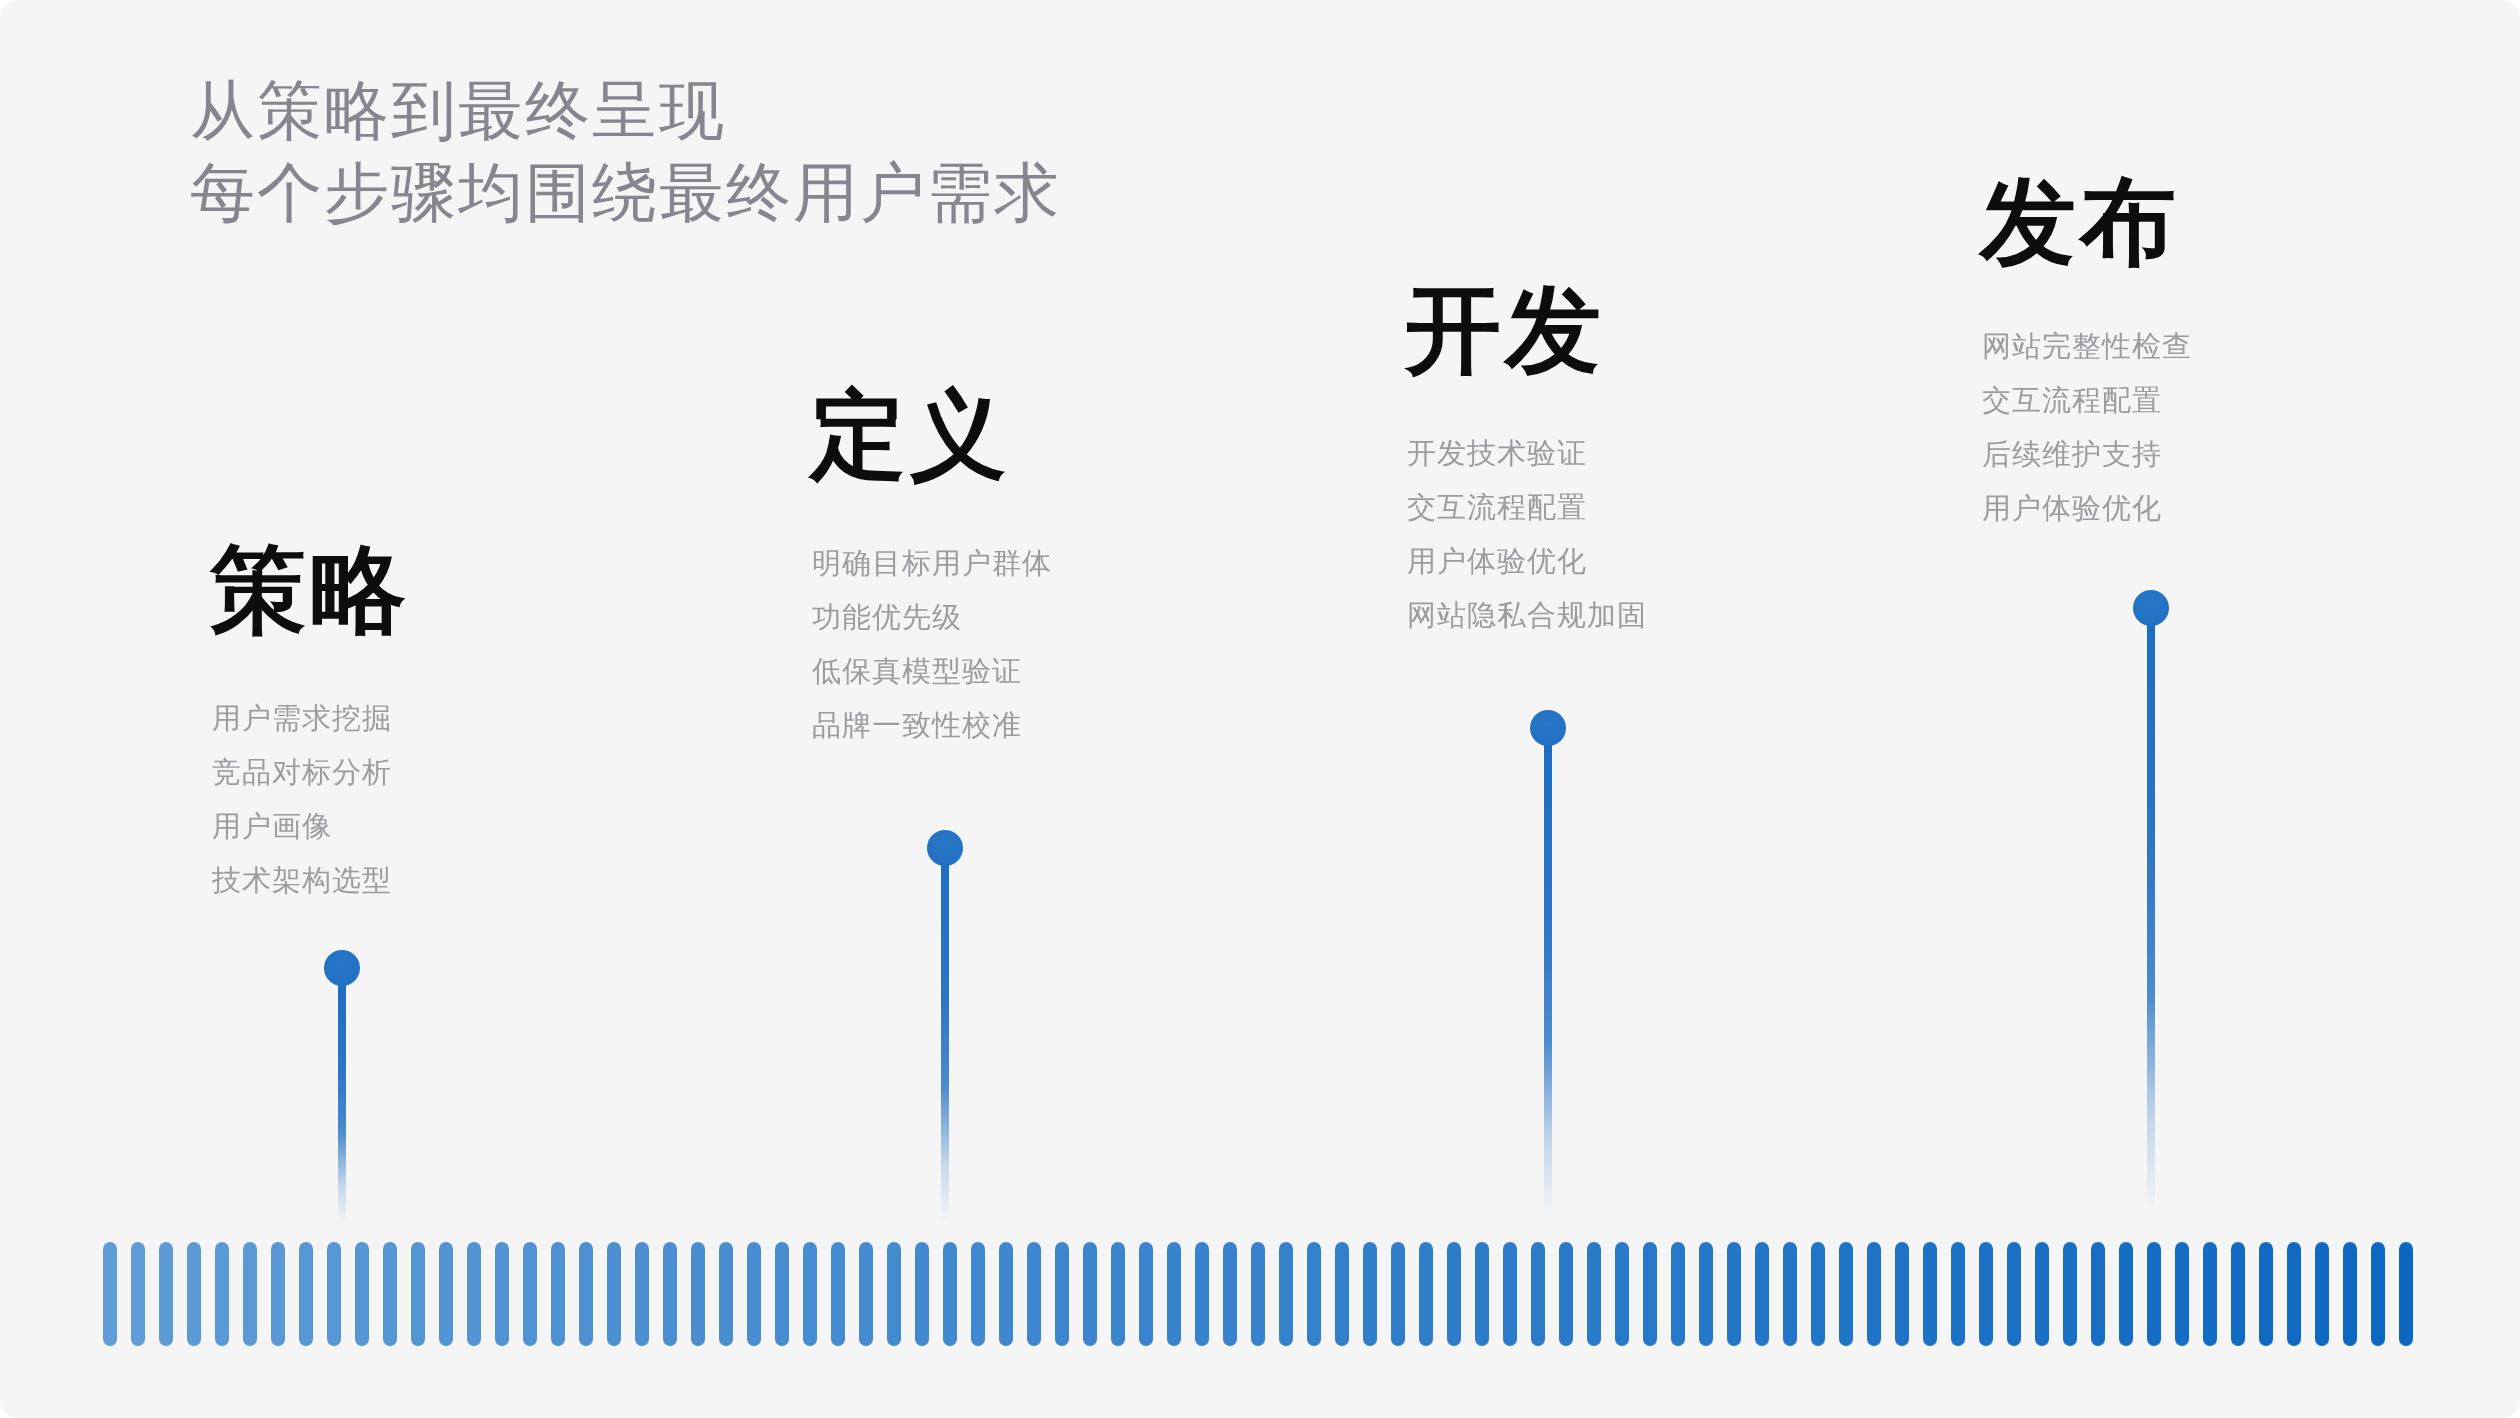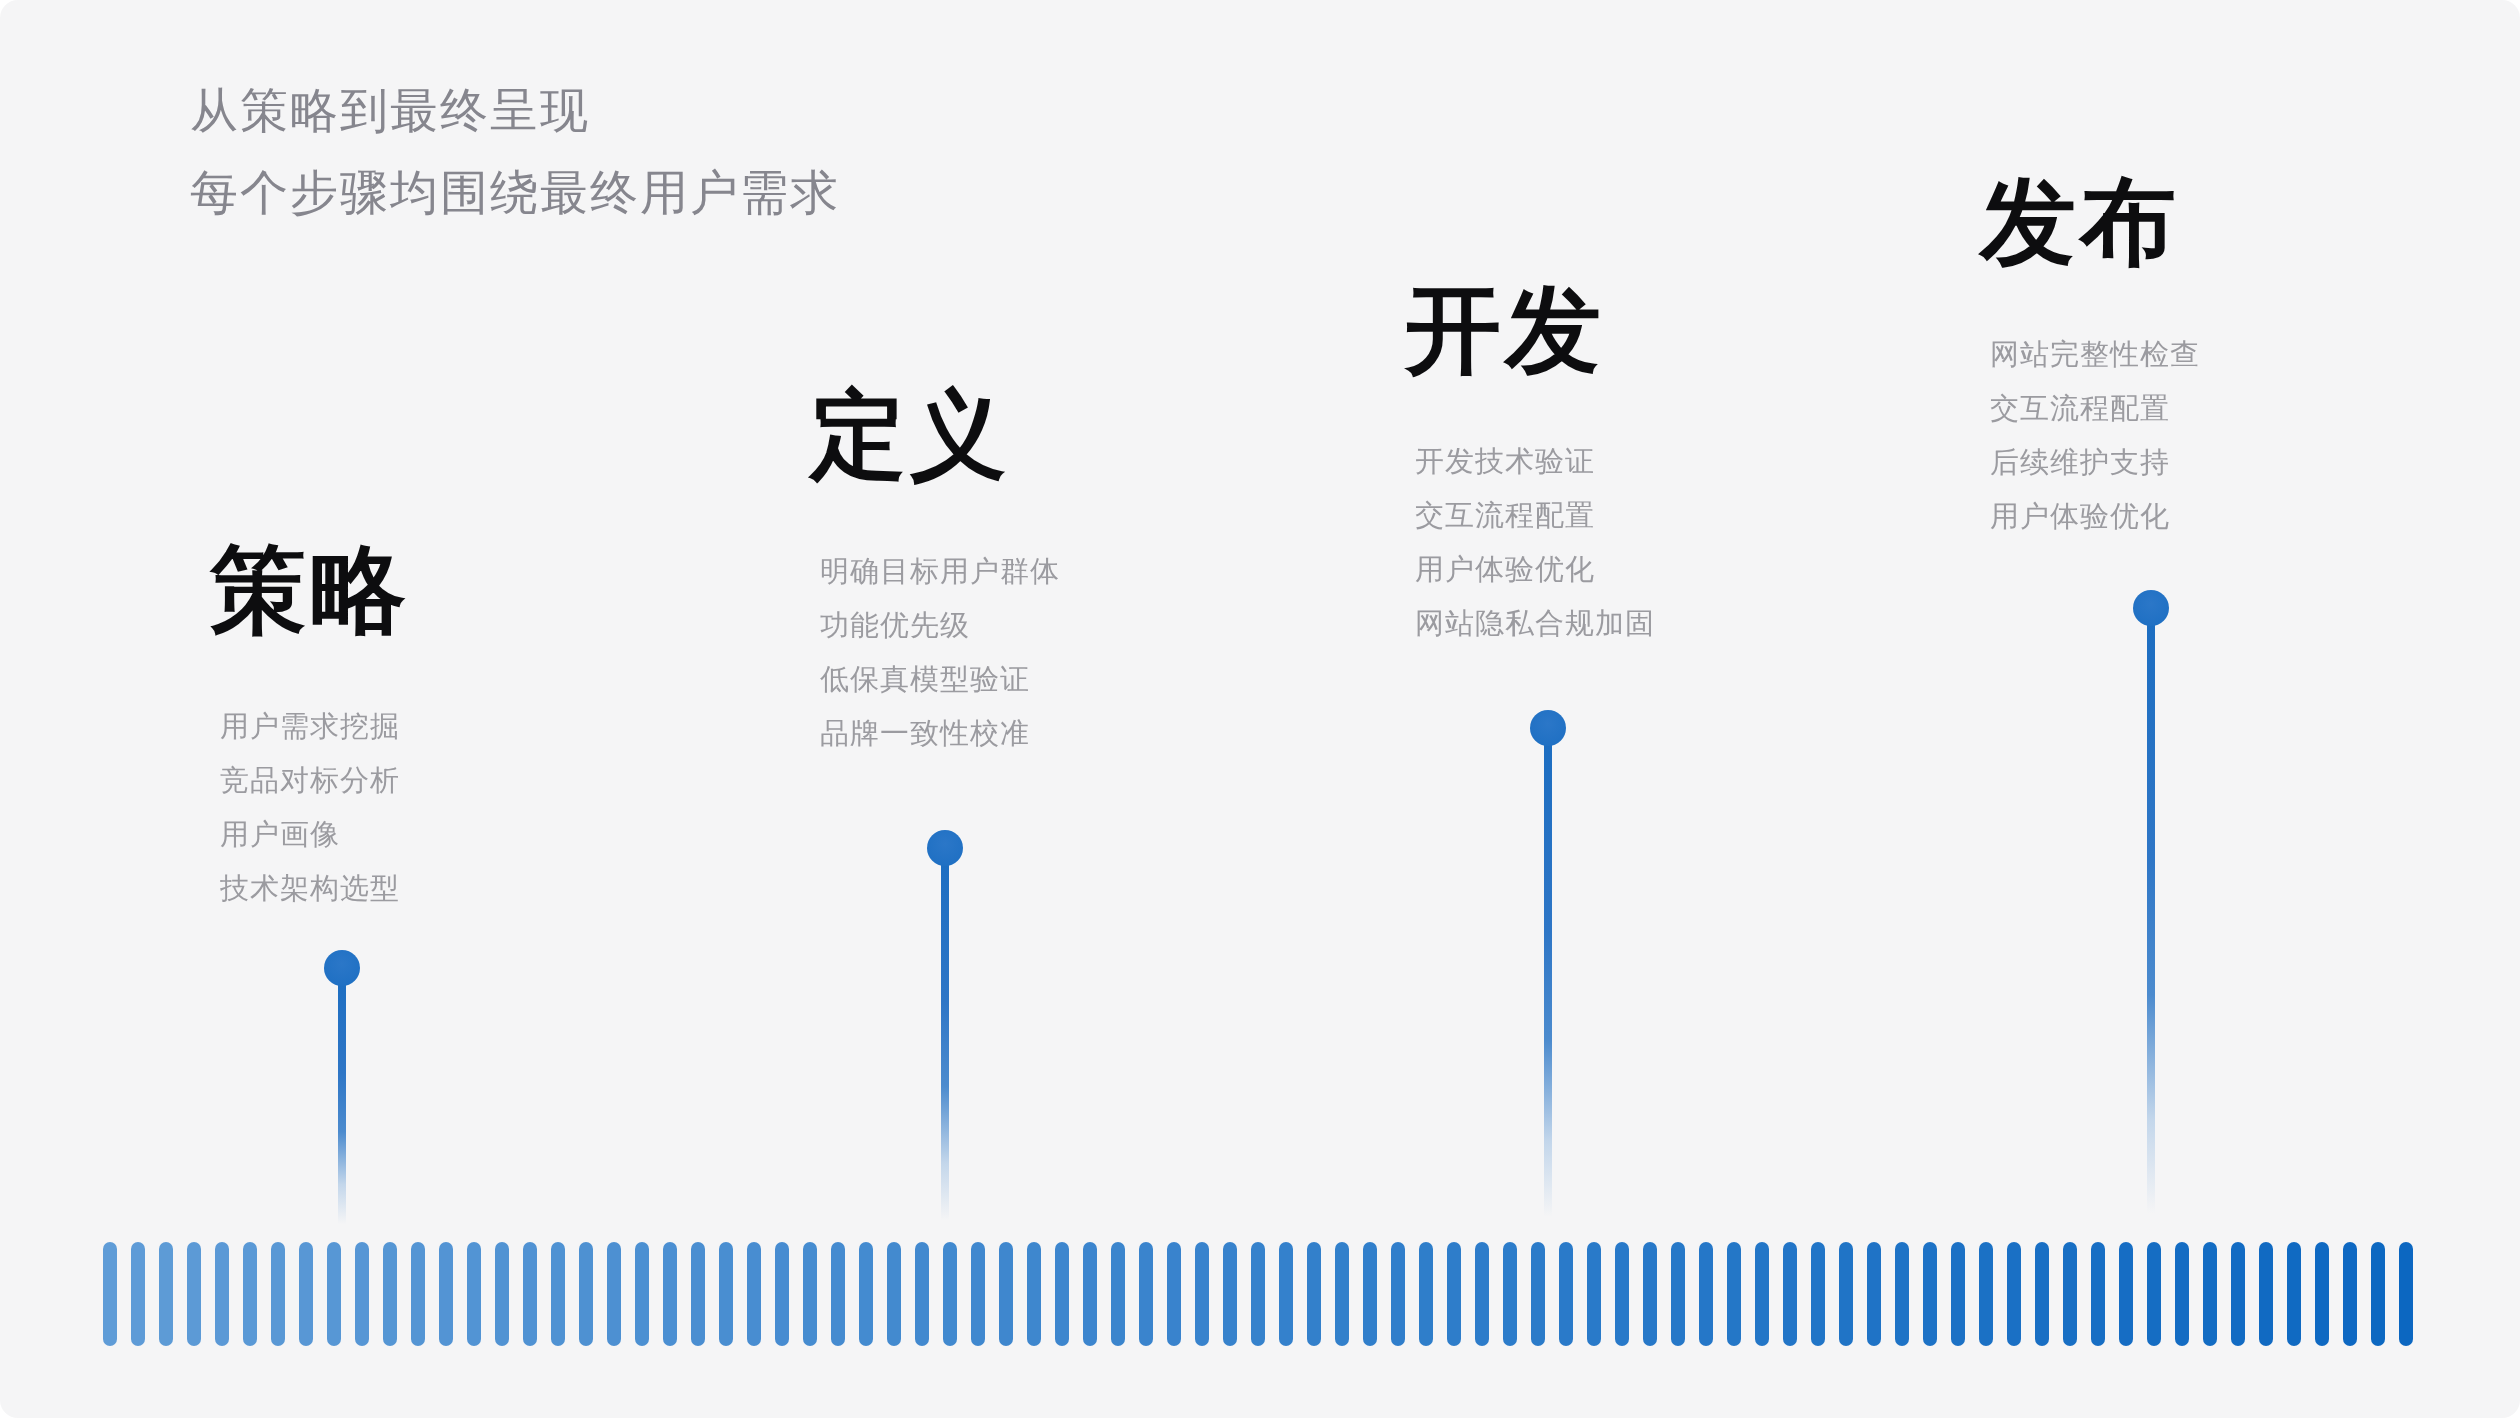--- a/index.html
+++ b/index.html
@@ -15,21 +15,21 @@
     background: #f5f5f6;
     border-radius: 18px;
     overflow: hidden;
   }
   .header {
     position: absolute;
     left: 190px;
     top: 70px;
   }
   .h-line {
-    font-size: 48px;
+    font-size: 65px;
     line-height: 82px;
     font-weight: 500;
     color: #86868e;
     letter-spacing: 2px;
     white-space: nowrap;
   }
   .stage {
     position: absolute;
     width: 560px;
   }
@@ -38,21 +38,21 @@
     font-size: 96px;
     line-height: 96px;
     font-weight: 800;
     color: #0d0d0f;
     letter-spacing: 4px;
     white-space: nowrap;
   }
   .stage-items {
     position: absolute;
     left: 2px;
-    margin: 8px;
+    margin: 0;
     padding: 0;
     list-style: none;
   }
   .stage-items li {
     font-size: 29px;
     line-height: 54px;
     font-weight: 400;
     color: #9b9ba0;
     letter-spacing: 1px;
     white-space: nowrap;

